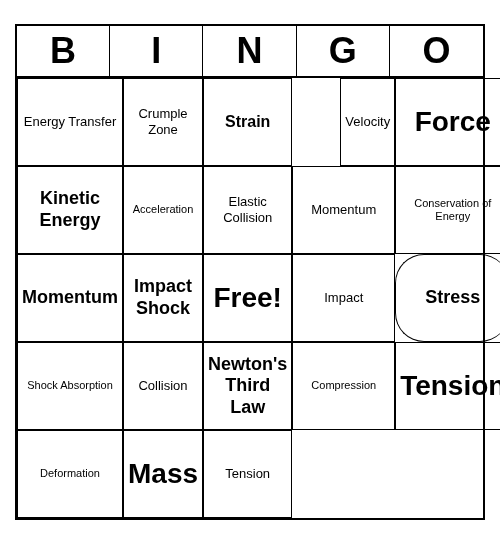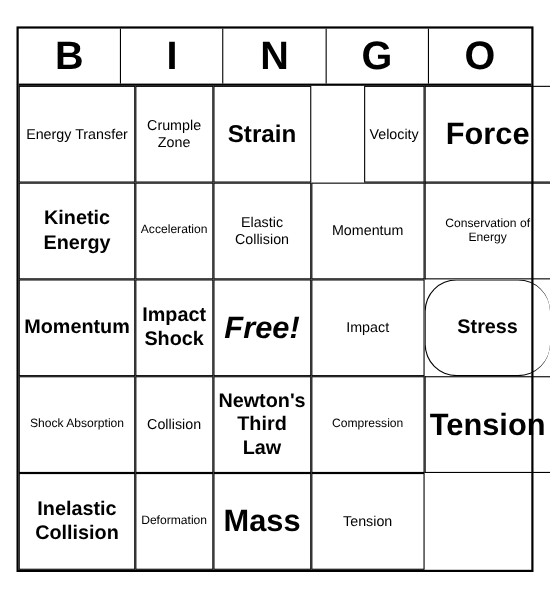--- a/index.html
+++ b/index.html
@@ -57,36 +57,35 @@
   <div class="bingo-header">
   <div class="bingo-header-cell">B</div>
       <div class="bingo-header-cell">I</div>
       <div class="bingo-header-cell">N</div>
       <div class="bingo-header-cell">G</div>
       <div class="bingo-header-cell">O</div>
     </div>
   <div class="bingo-grid">
   <div class="bingo-cell" style="font-size: 13px; font-weight: normal;">Energy Transfer</div>
       <div class="bingo-cell" style="font-size: 13px; font-weight: normal;">Crumple Zone</div>
-      <div class="bingo-cell" style="font-size: 22px; font-weight: bold;">Strain</div>
+      <div class="bingo-cell" style="font-size: 16px; font-weight: bold;">Strain</div>
       <div class="bingo-cell" style="font-size: 13px; font-weight: normal; margin-left: 48px;">Velocity</div>
       <div class="bingo-cell" style="font-size: 28px; font-weight: bold;">Force</div>
       <div class="bingo-cell" style="font-size: 18px; font-weight: bold;">Kinetic Energy</div>
       <div class="bingo-cell" style="font-size: 11px; font-weight: normal;">Acceleration</div>
       <div class="bingo-cell" style="font-size: 13px; font-weight: normal;">Elastic Collision</div>
       <div class="bingo-cell" style="font-size: 13px; font-weight: normal;">Momentum</div>
       <div class="bingo-cell" style="font-size: 11px; font-weight: normal;">Conservation of Energy</div>
       <div class="bingo-cell" style="font-size: 18px; font-weight: bold;">Momentum</div>
       <div class="bingo-cell" style="font-size: 18px; font-weight: bold;">Impact Shock</div>
-      <div class="bingo-cell" style="font-size: 28px; font-weight: bold; font-style: italic;">Free!</div>
+      <div class="bingo-cell" style="font-size: 28px; font-weight: bold;">Free!</div>
       <div class="bingo-cell" style="font-size: 13px; font-weight: normal;">Impact</div>
       <div class="bingo-cell" style="font-size: 18px; font-weight: bold; border-radius: 29px;">Stress</div>
       <div class="bingo-cell" style="font-size: 11px; font-weight: normal;">Shock Absorption</div>
       <div class="bingo-cell" style="font-size: 13px; font-weight: normal;">Collision</div>
       <div class="bingo-cell" style="font-size: 18px; font-weight: bold;">Newton's Third Law</div>
       <div class="bingo-cell" style="font-size: 11px; font-weight: normal;">Compression</div>
       <div class="bingo-cell" style="font-size: 28px; font-weight: bold;">Tension</div>
-      <div class="bingo-cell" style="font-size: 18px; font-weight: bold;">Inelastic Collision</div>
       <div class="bingo-cell" style="font-size: 11px; font-weight: normal;">Deformation</div>
       <div class="bingo-cell" style="font-size: 28px; font-weight: bold;">Mass</div>
       <div class="bingo-cell" style="font-size: 13px; font-weight: normal;">Tension</div>
     </div>
 </div>
 
 </body></html>

